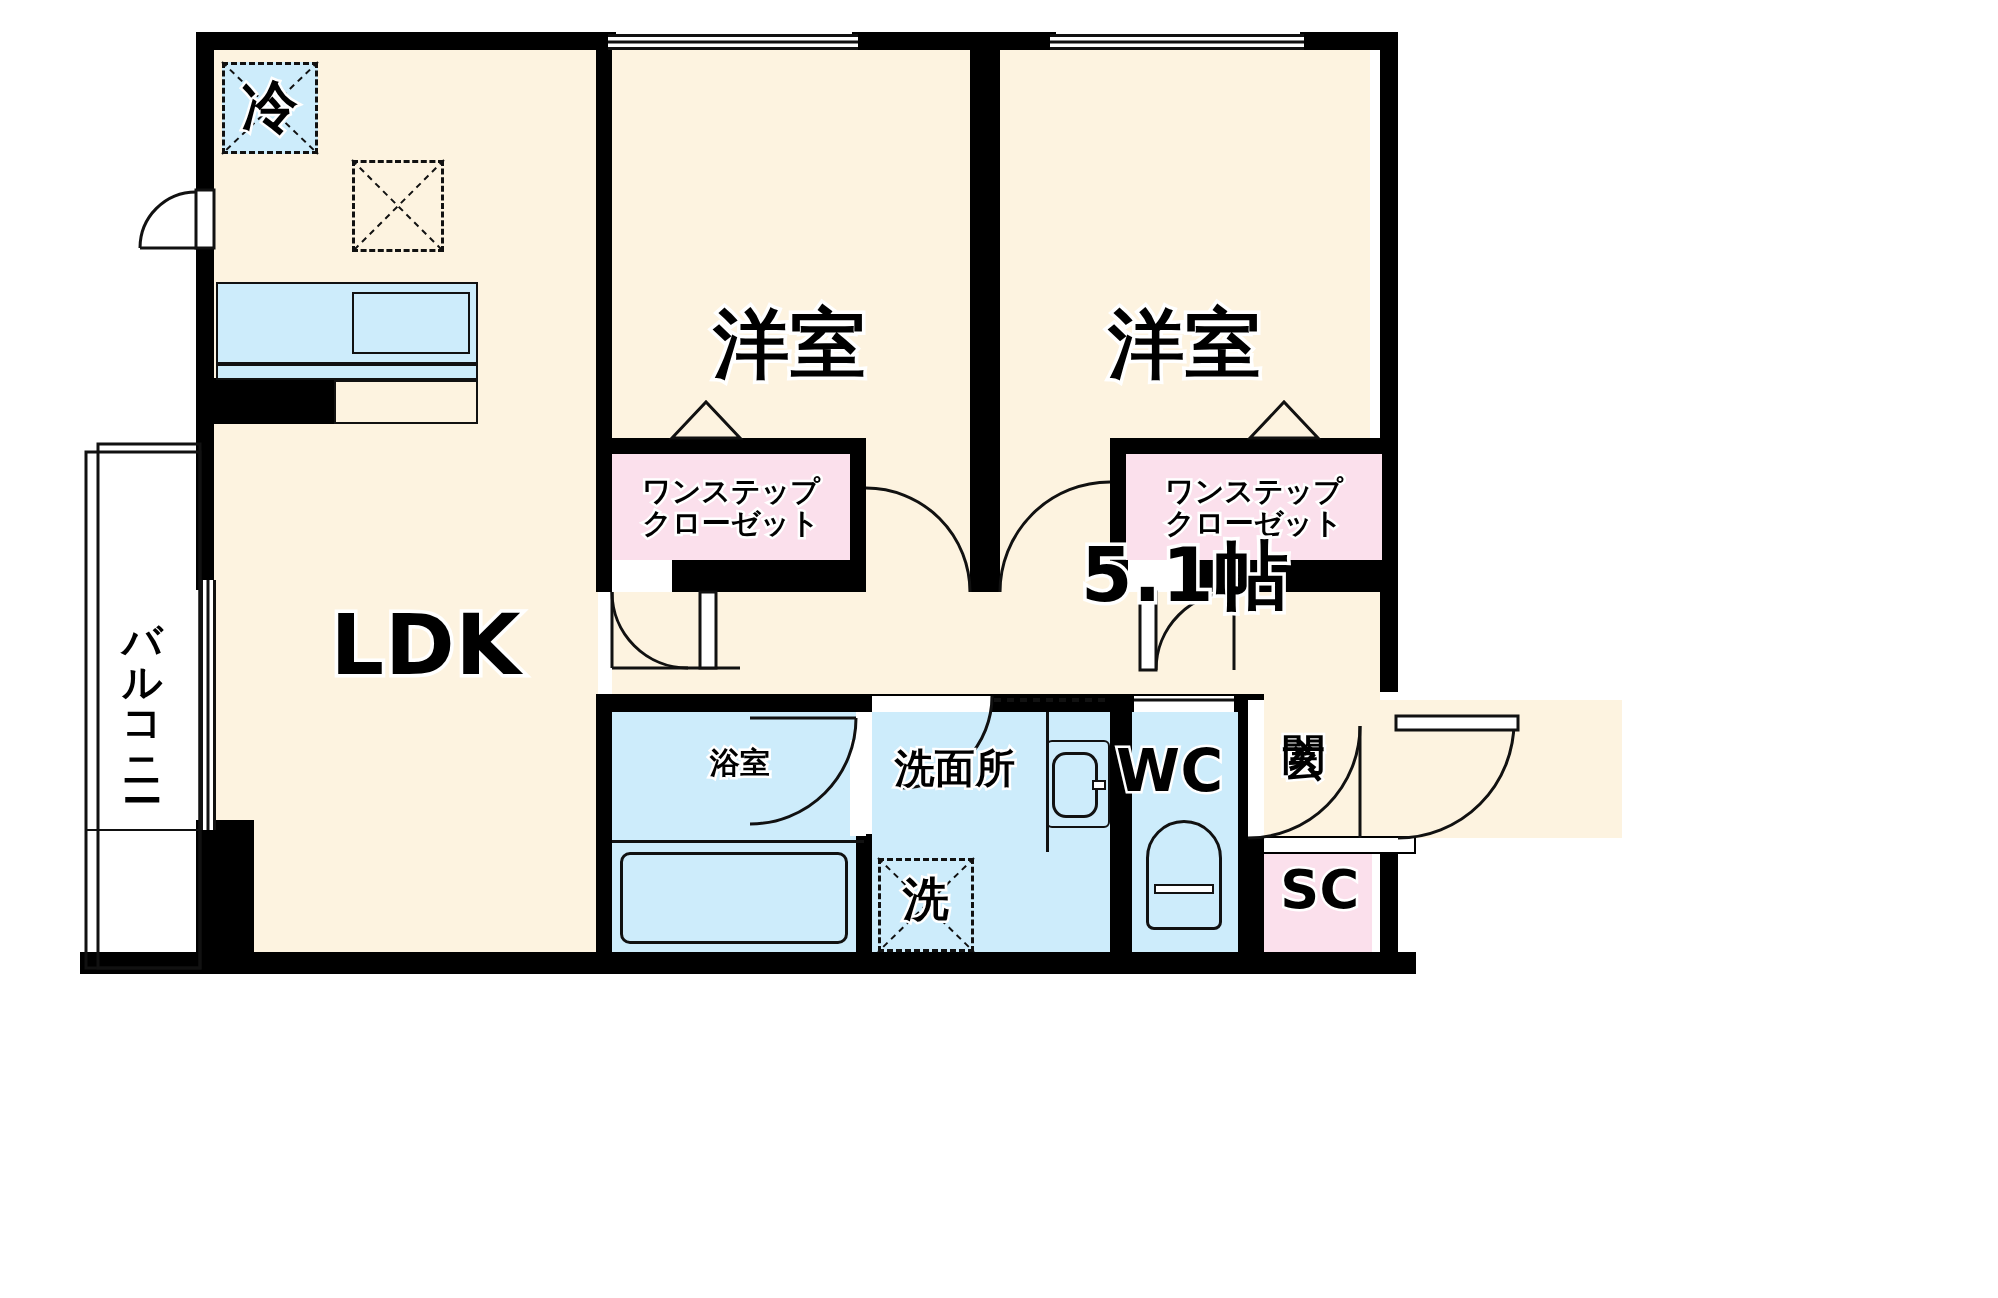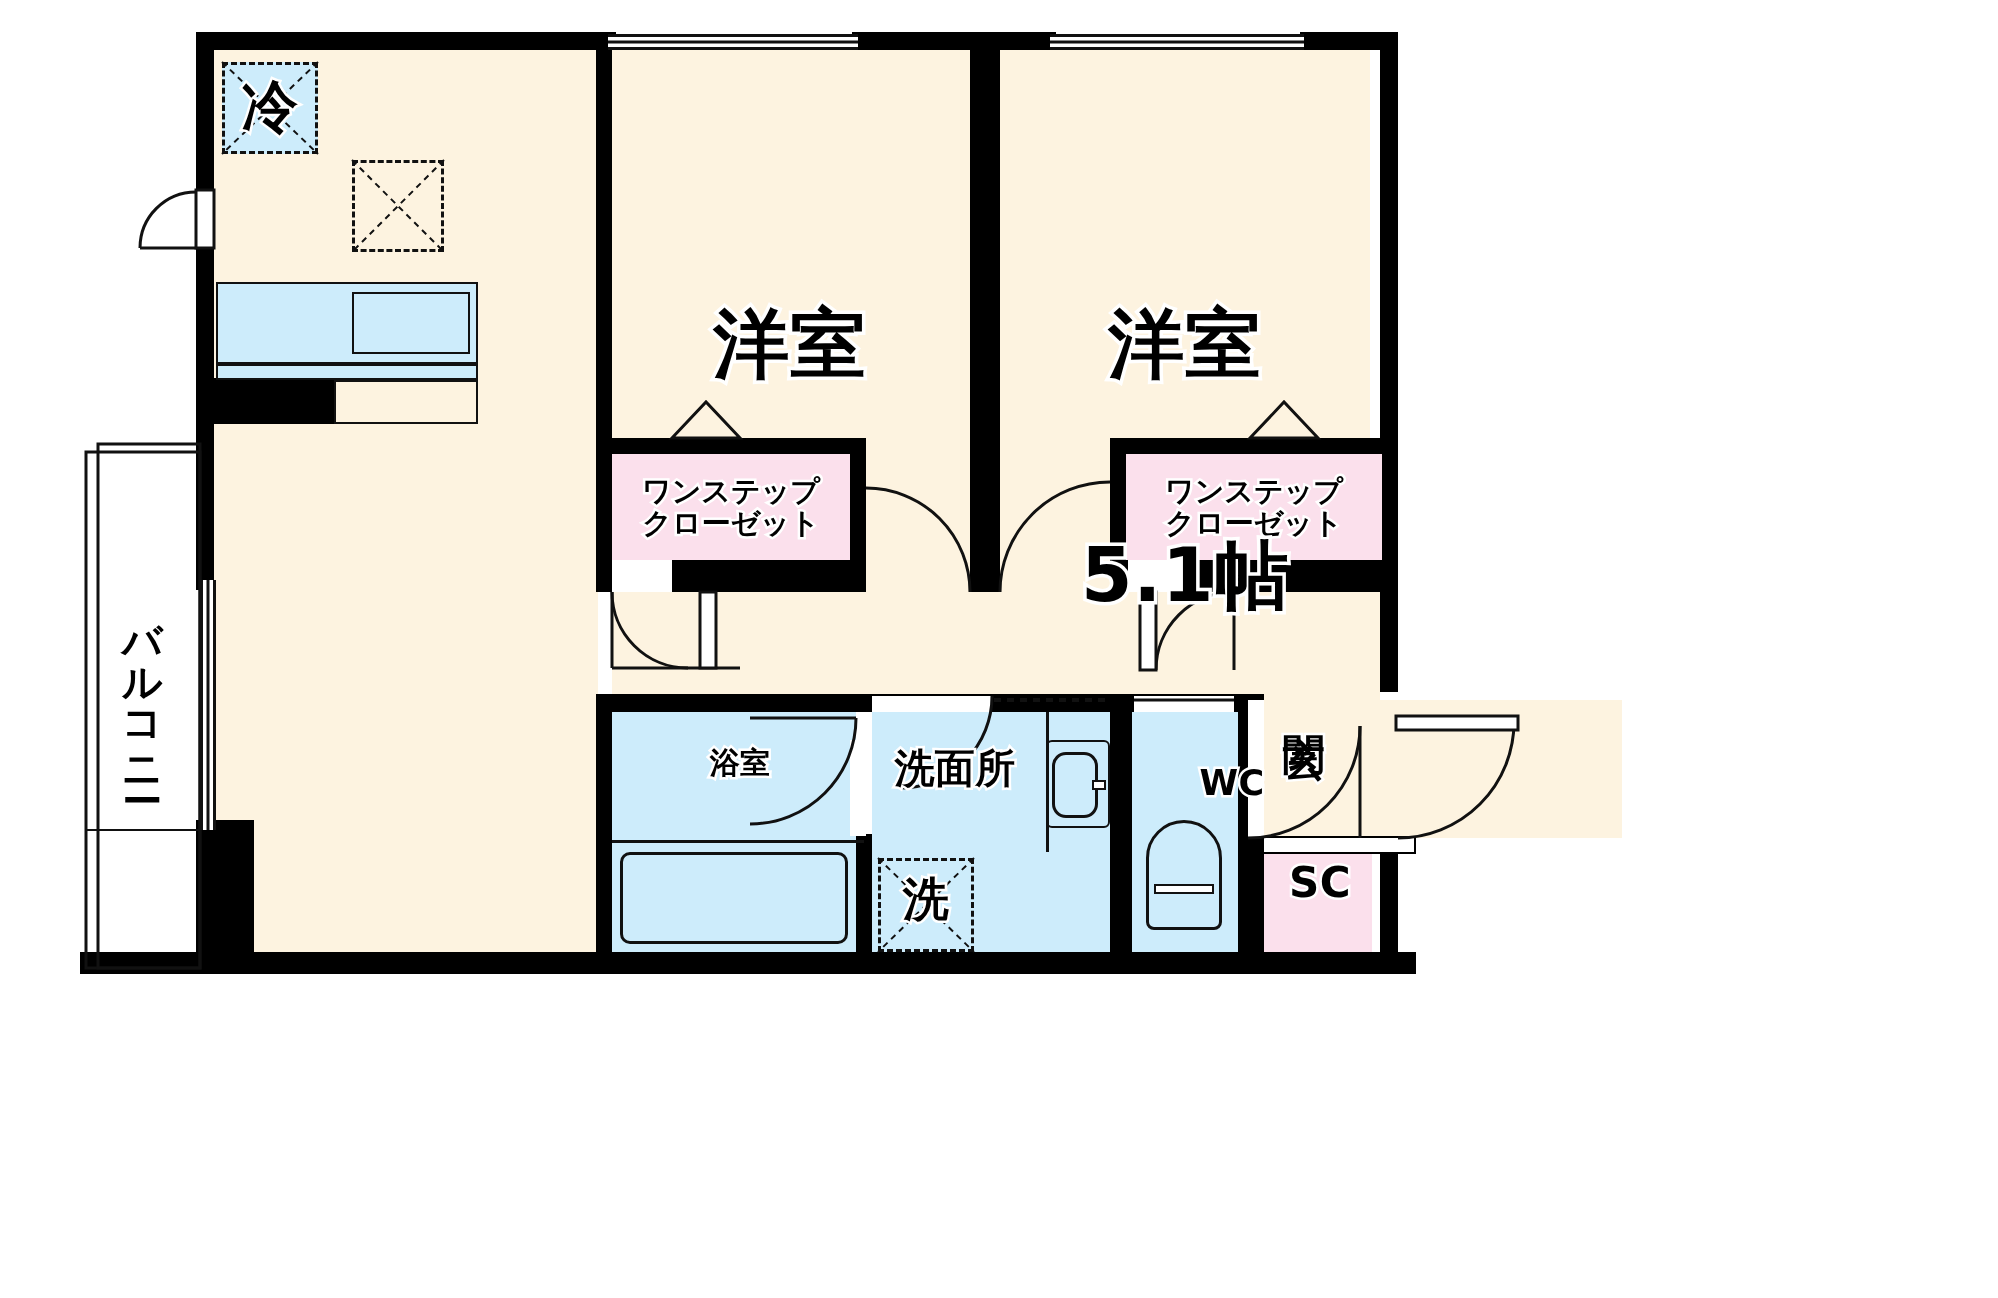--- a/index.html
+++ b/index.html
@@ -292,40 +292,41 @@
     <line x1="352" y1="160" x2="444" y2="252" stroke="#111" stroke-width="2" stroke-dasharray="6 5"></line>
     <line x1="444" y1="160" x2="352" y2="252" stroke="#111" stroke-width="2" stroke-dasharray="6 5"></line>
 
     <line x1="878" y1="858" x2="974" y2="952" stroke="#111" stroke-width="2" stroke-dasharray="6 5"></line>
     <line x1="974" y1="858" x2="878" y2="952" stroke="#111" stroke-width="2" stroke-dasharray="6 5"></line>
 
     <line x1="994" y1="700" x2="1108" y2="700" stroke="#111" stroke-width="4" stroke-dasharray="7 6"></line>
   </svg>
 
   <div class="label" style="left:276px; top:432px; width:300px; font-size:84px;">
+    <div>LDK</div>
   </div>
 
   <div class="label" style="left:660px; top:150px; width:260px; font-size:76px;">
     <div>洋室</div>
   </div>
 
   <div class="label" style="left:1050px; top:150px; width:270px; font-size:76px;">
     <div>洋室</div>
     <div style="font-size:74px;">5.1帖</div>
   </div>
 
   <div class="label thin-halo" style="left:660px; top:748px; width:160px; font-size:30px;">浴室</div>
 
   <div class="label thin-halo" style="left:880px; top:748px; width:150px; font-size:40px;">洗面所</div>
 
-  <div class="label thin-halo" style="left:1180px; top:742px; width:104px; font-size:35px;margin-top:24px;">WC</div>
+  <div class="label thin-halo" style="left:1116px; top:742px; width:104px; font-size:58px;">WC</div>
 
   <div class="label thin-halo vertical" style="left:1282px; top:702px; font-size:42px;">玄関</div>
 
-  <div class="label thin-halo" style="left:1268px; top:862px; width:104px; font-size:42px;">SC</div>
+  <div class="label thin-halo" style="left:1268px; top:862px; width:104px; font-size:54px;">SC</div>
 
   <div class="label thin-halo vertical" style="left:122px; top:596px; font-size:40px;">バルコニー</div>
 
   <div class="label thin-halo" style="left:232px; top:78px; width:76px; font-size:56px;">冷</div>
 
   <div class="label thin-halo" style="left:886px; top:876px; width:80px; font-size:46px;">洗</div>
 
 </div>
 
 </body></html>

